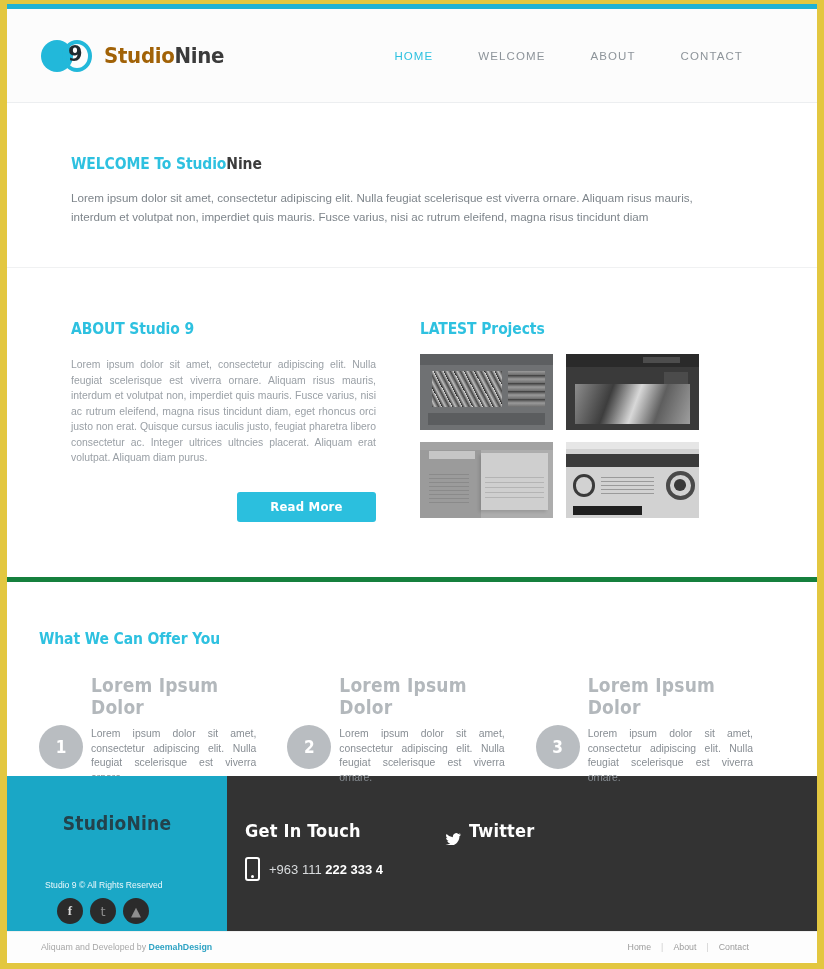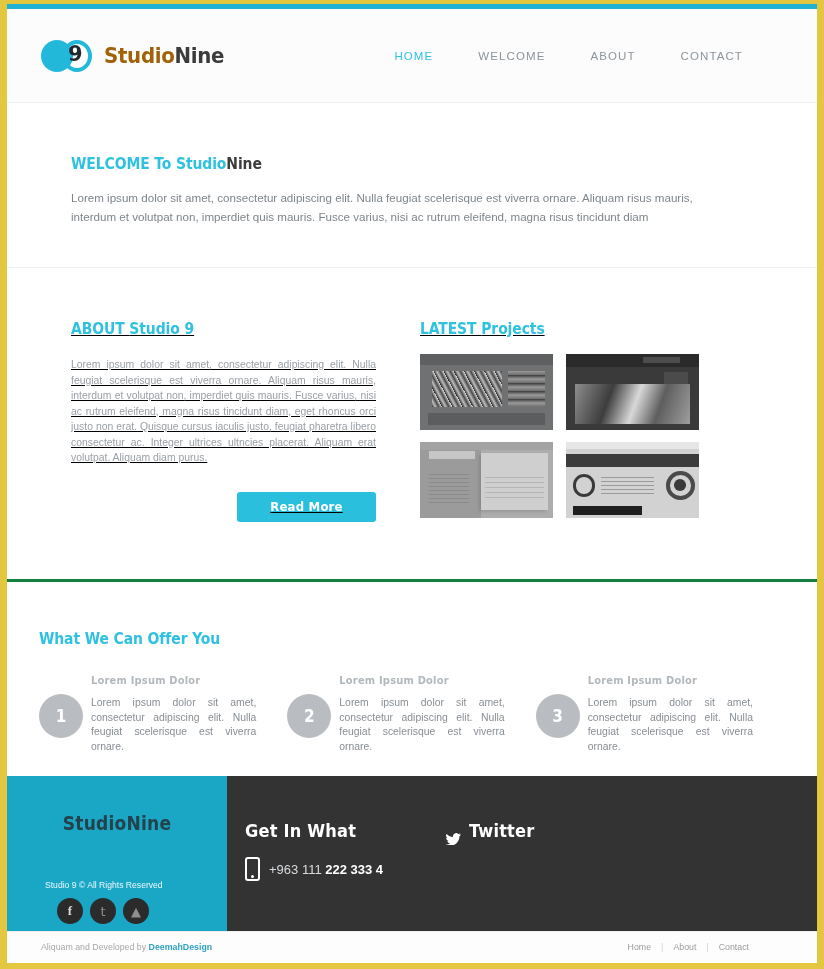--- a/index.html
+++ b/index.html
@@ -109,23 +109,22 @@
     line-height: 19px;
     color: #7e858b;
     max-width: 640px;
   }
 
   
   .midsection {
     display: flex;
     padding: 52px 64px 0 64px;
     height: 314px;
-    border-bottom: 3px solid #15803d;
+    border-bottom: 5px solid #15803d;
     background: #ffffff;
-    text-decoration: underline;
   }
   .about-col { width: 305px; }
   .about-col p {
     margin-top: 19px;
     font-size: 10.4px;
     line-height: 15.5px;
     color: #9aa0a6;
     text-align: justify;
   }
   .readmore {
@@ -204,21 +203,21 @@
   .offers {
     padding: 48px 64px 0 32px;
     height: 194px;
     background: #ffffff;
   }
   .offer-row { display: flex; margin-top: 26px; gap: 31px; }
   .offer { width: 224px; }
   .offer-title {
     font-family: "DejaVu Sans Condensed", "Liberation Sans", sans-serif;
     font-weight: bold;
-    font-size: 11px;
+    font-size: 19px;
     color: #b3b8bc;
     margin-left: 52px;
     margin-bottom: 7px;
     letter-spacing: 0.2px;
   }
   .offer-body { display: flex; align-items: flex-start; }
   .circle {
     flex: 0 0 auto;
     width: 44px; height: 44px; border-radius: 50%;
     background: #b9bdc1;
@@ -473,21 +472,21 @@
         <div class="bname">StudioNine</div>
         <div class="rights">Studio 9 © All Rights Reserved</div>
         <div class="f-social">
           <span class="fb">f</span>
           <span>t</span>
           <span>▲</span>
         </div>
       </div>
 
       <div class="f-touch">
-        <div class="f-head">Get In What</div>
+        <div class="f-head">Get In Touch</div>
         <div class="phone-row">
           <span class="phone-icon"></span>
           <span class="phone-num"><span>+963 111 </span><b>222 333 4</b></span>
         </div>
       </div>
 
       <div class="f-twitter">
         <div class="tw-head">
           <svg class="tw-bird" viewBox="0 0 24 18">
             <path fill="#ffffff" d="M23 2.2c-.9.4-1.8.7-2.8.8 1-.6 1.7-1.5 2.1-2.6-.9.6-2 1-3.1 1.2A4.8 4.8 0 0 0 11 5.1c0 .4 0 .8.1 1.1A13.7 13.7 0 0 1 1.6 1.4a4.8 4.8 0 0 0 1.5 6.4c-.8 0-1.5-.2-2.2-.6v.1c0 2.3 1.6 4.2 3.8 4.6-.7.2-1.4.2-2.1.1a4.8 4.8 0 0 0 4.5 3.3A9.6 9.6 0 0 1 0 17.4 13.6 13.6 0 0 0 7.3 19c8.8 0 13.6-7.3 13.6-13.6v-.6c1-.7 1.8-1.6 2.4-2.6z"></path>

